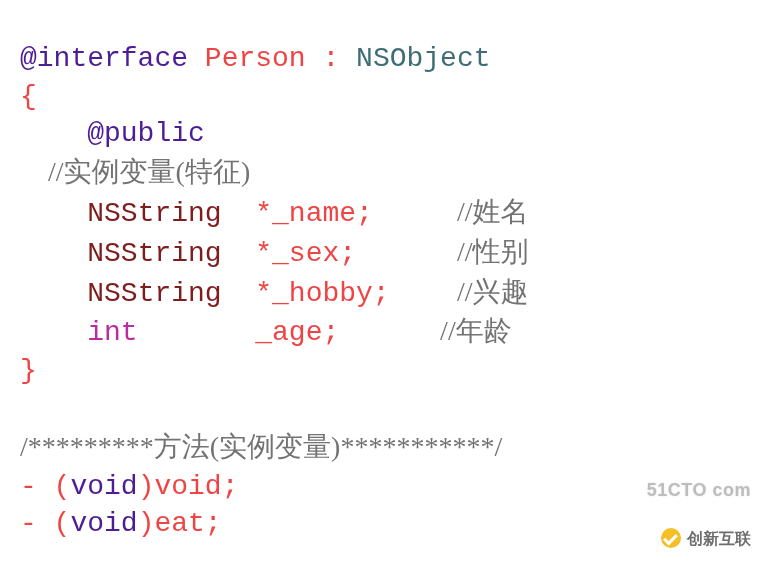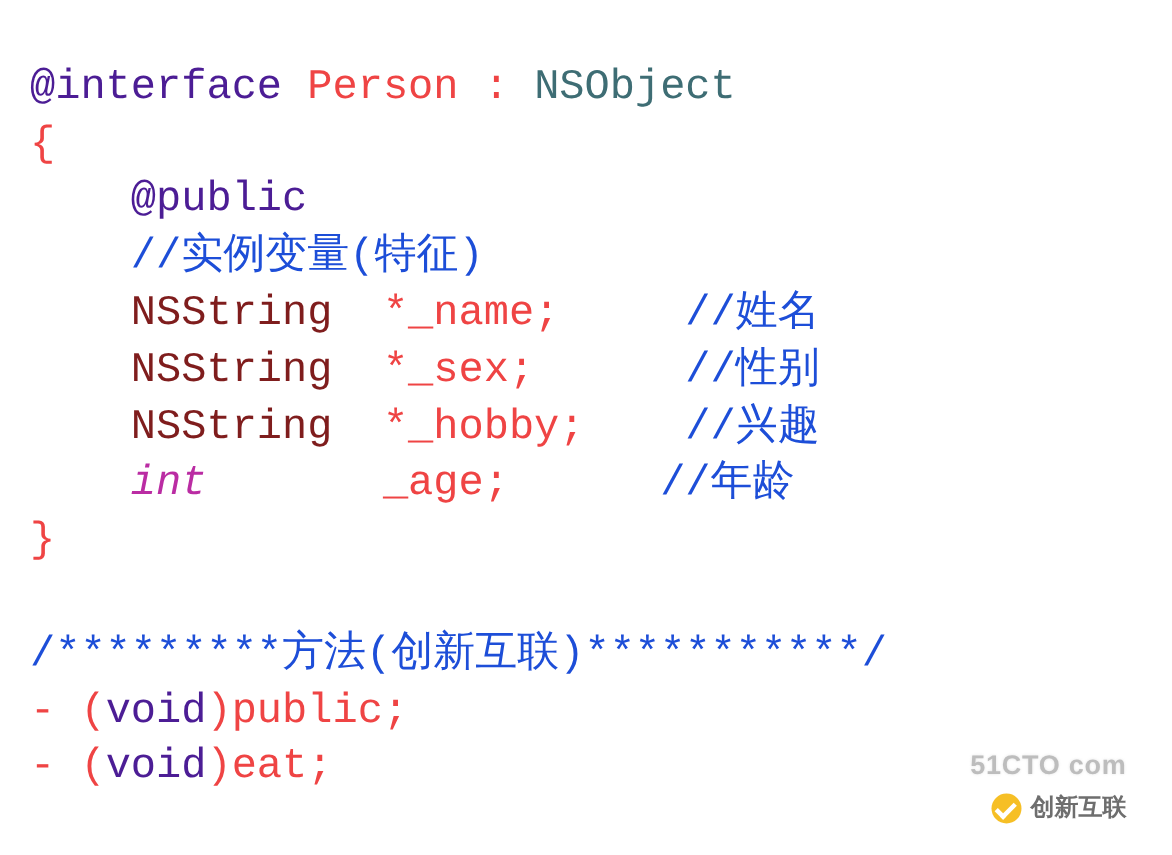--- a/index.html
+++ b/index.html
@@ -16,46 +16,45 @@
       position: relative;
       overflow: hidden;
     }
     .code {
       padding: 2px 0 0 20px;
       white-space: pre;
     }
     .keyword { color: #4c1d95; } 
     .type { color: #3E6D74; } 
     .type2 { color: #7f1d1d; } 
-    .intkw { color: #BA2CA3; font-style: italic; }
-    .comment { color: #1d4ed8; } 
+    .intkw { color: #BA2CA3; }
+    .comment { color: #737373; font-family: Liberation Serif, serif; } 
     .plain { color: #ef4444; }
     .watermark1 {
       position: absolute;
       right: 30px;
-      bottom: 48px;
+      bottom: 68px;
       font-family: Arial, sans-serif;
       font-size: 18px;
       font-weight: 700;
       color: #888;
       opacity: 0.55;
       letter-spacing: 0.5px;
       text-shadow: 0 0 2px #ccc;
     }
     .watermark2 {
       position: absolute;
       right: 30px;
       bottom: 20px;
       font-family: "Microsoft YaHei", Arial, sans-serif;
       font-size: 16px;
       font-weight: 700;
       color: #555;
       opacity: 0.85;
       display: flex;
-      align-items: center;
       gap: 6px;
     }
     .wm-icon {
       width: 20px;
       height: 20px;
       border-radius: 50%;
       background: #f5b400;
       position: relative;
       display: inline-block;
     }
@@ -78,22 +77,22 @@
 <span><span class="keyword">@interface</span> <span class="plain">Person</span><span class="plain"> : </span><span class="type">NSObject</span></span>
 <span class="plain">{</span>
 <span class="keyword">    @public</span>
 <span class="comment">    //实例变量(特征)</span>
 <span>    <span class="type2">NSString</span>  <span class="plain">*_name;</span>     <span class="comment">//姓名</span></span>
 <span>    <span class="type2">NSString</span>  <span class="plain">*_sex;</span>      <span class="comment">//性别</span></span>
 <span>    <span class="type2">NSString</span>  <span class="plain">*_hobby;</span>    <span class="comment">//兴趣</span></span>
 <span>    <span class="intkw">int</span>       <span class="plain">_age;</span>      <span class="comment">//年龄</span></span>
 <span class="plain">}</span>
 <span class="plain"></span>
-<span class="comment">/*********方法(创新互联)***********/</span>
-<span><span class="plain">- (</span><span class="keyword">void</span><span class="plain">)public;</span></span>
+<span class="comment">/*********方法(实例变量)***********/</span>
+<span><span class="plain">- (</span><span class="keyword">void</span><span class="plain">)void;</span></span>
 <span><span class="plain">- (</span><span class="keyword">void</span><span class="plain">)eat;</span></span>
 <span class="plain"></span>
 
 </div>
 
 <div class="watermark1">51CTO com</div>
 <div class="watermark2">
   <span class="wm-icon"></span>
   <span>创新互联</span>
 </div>

